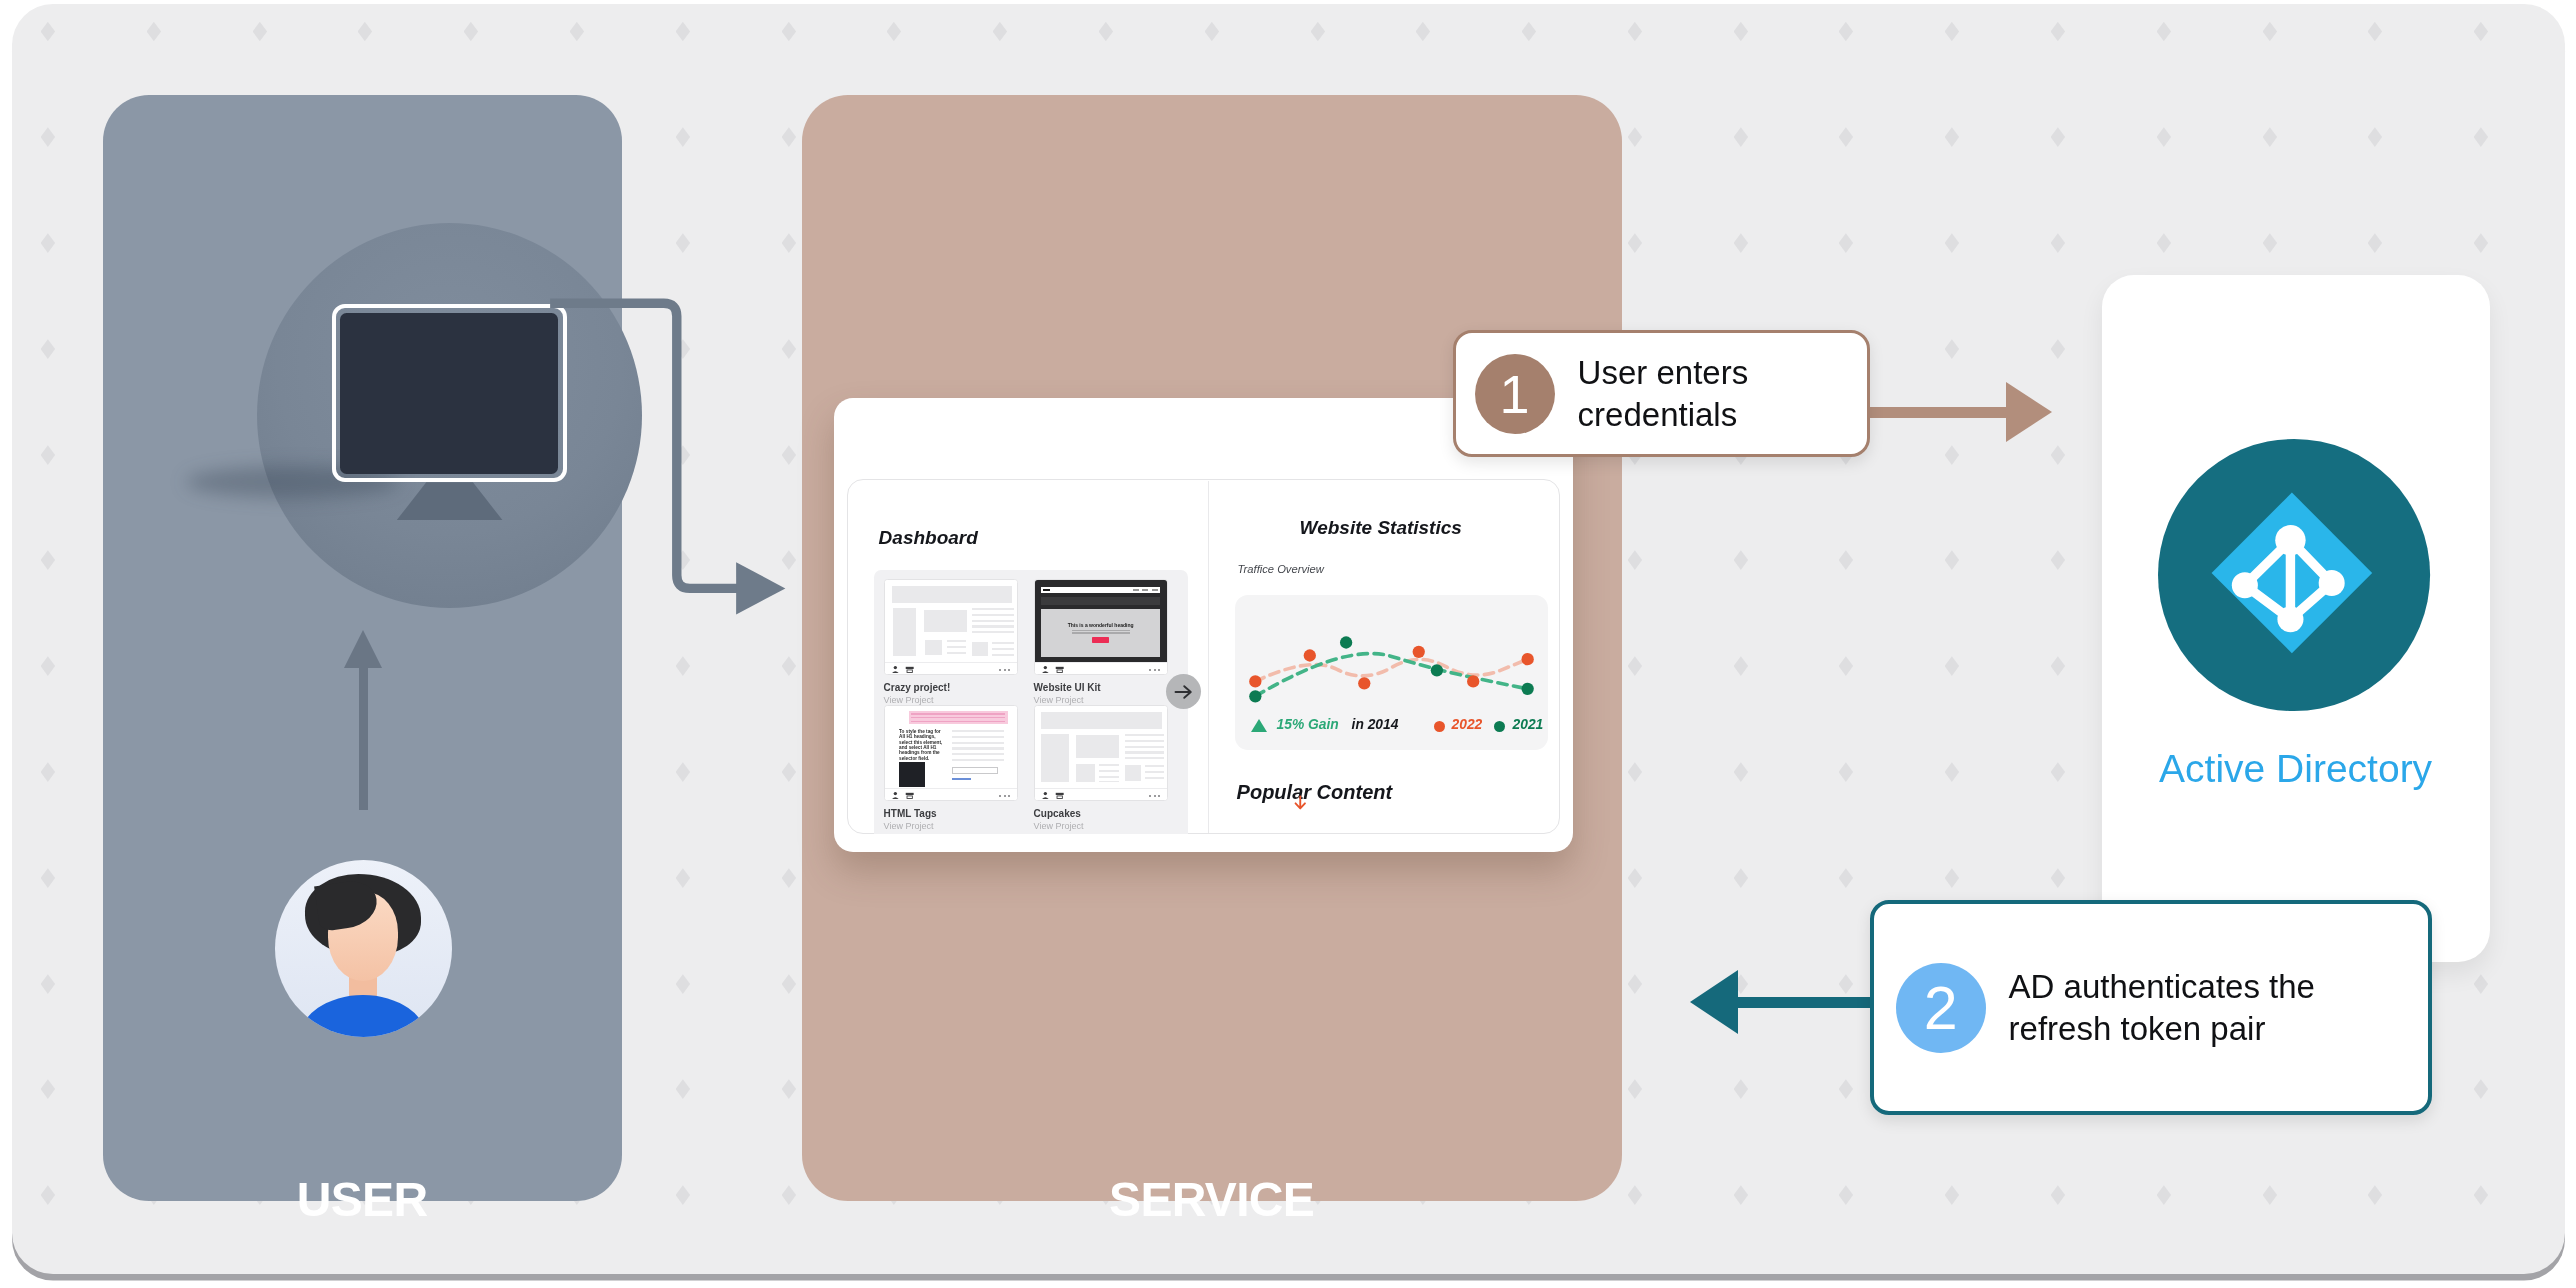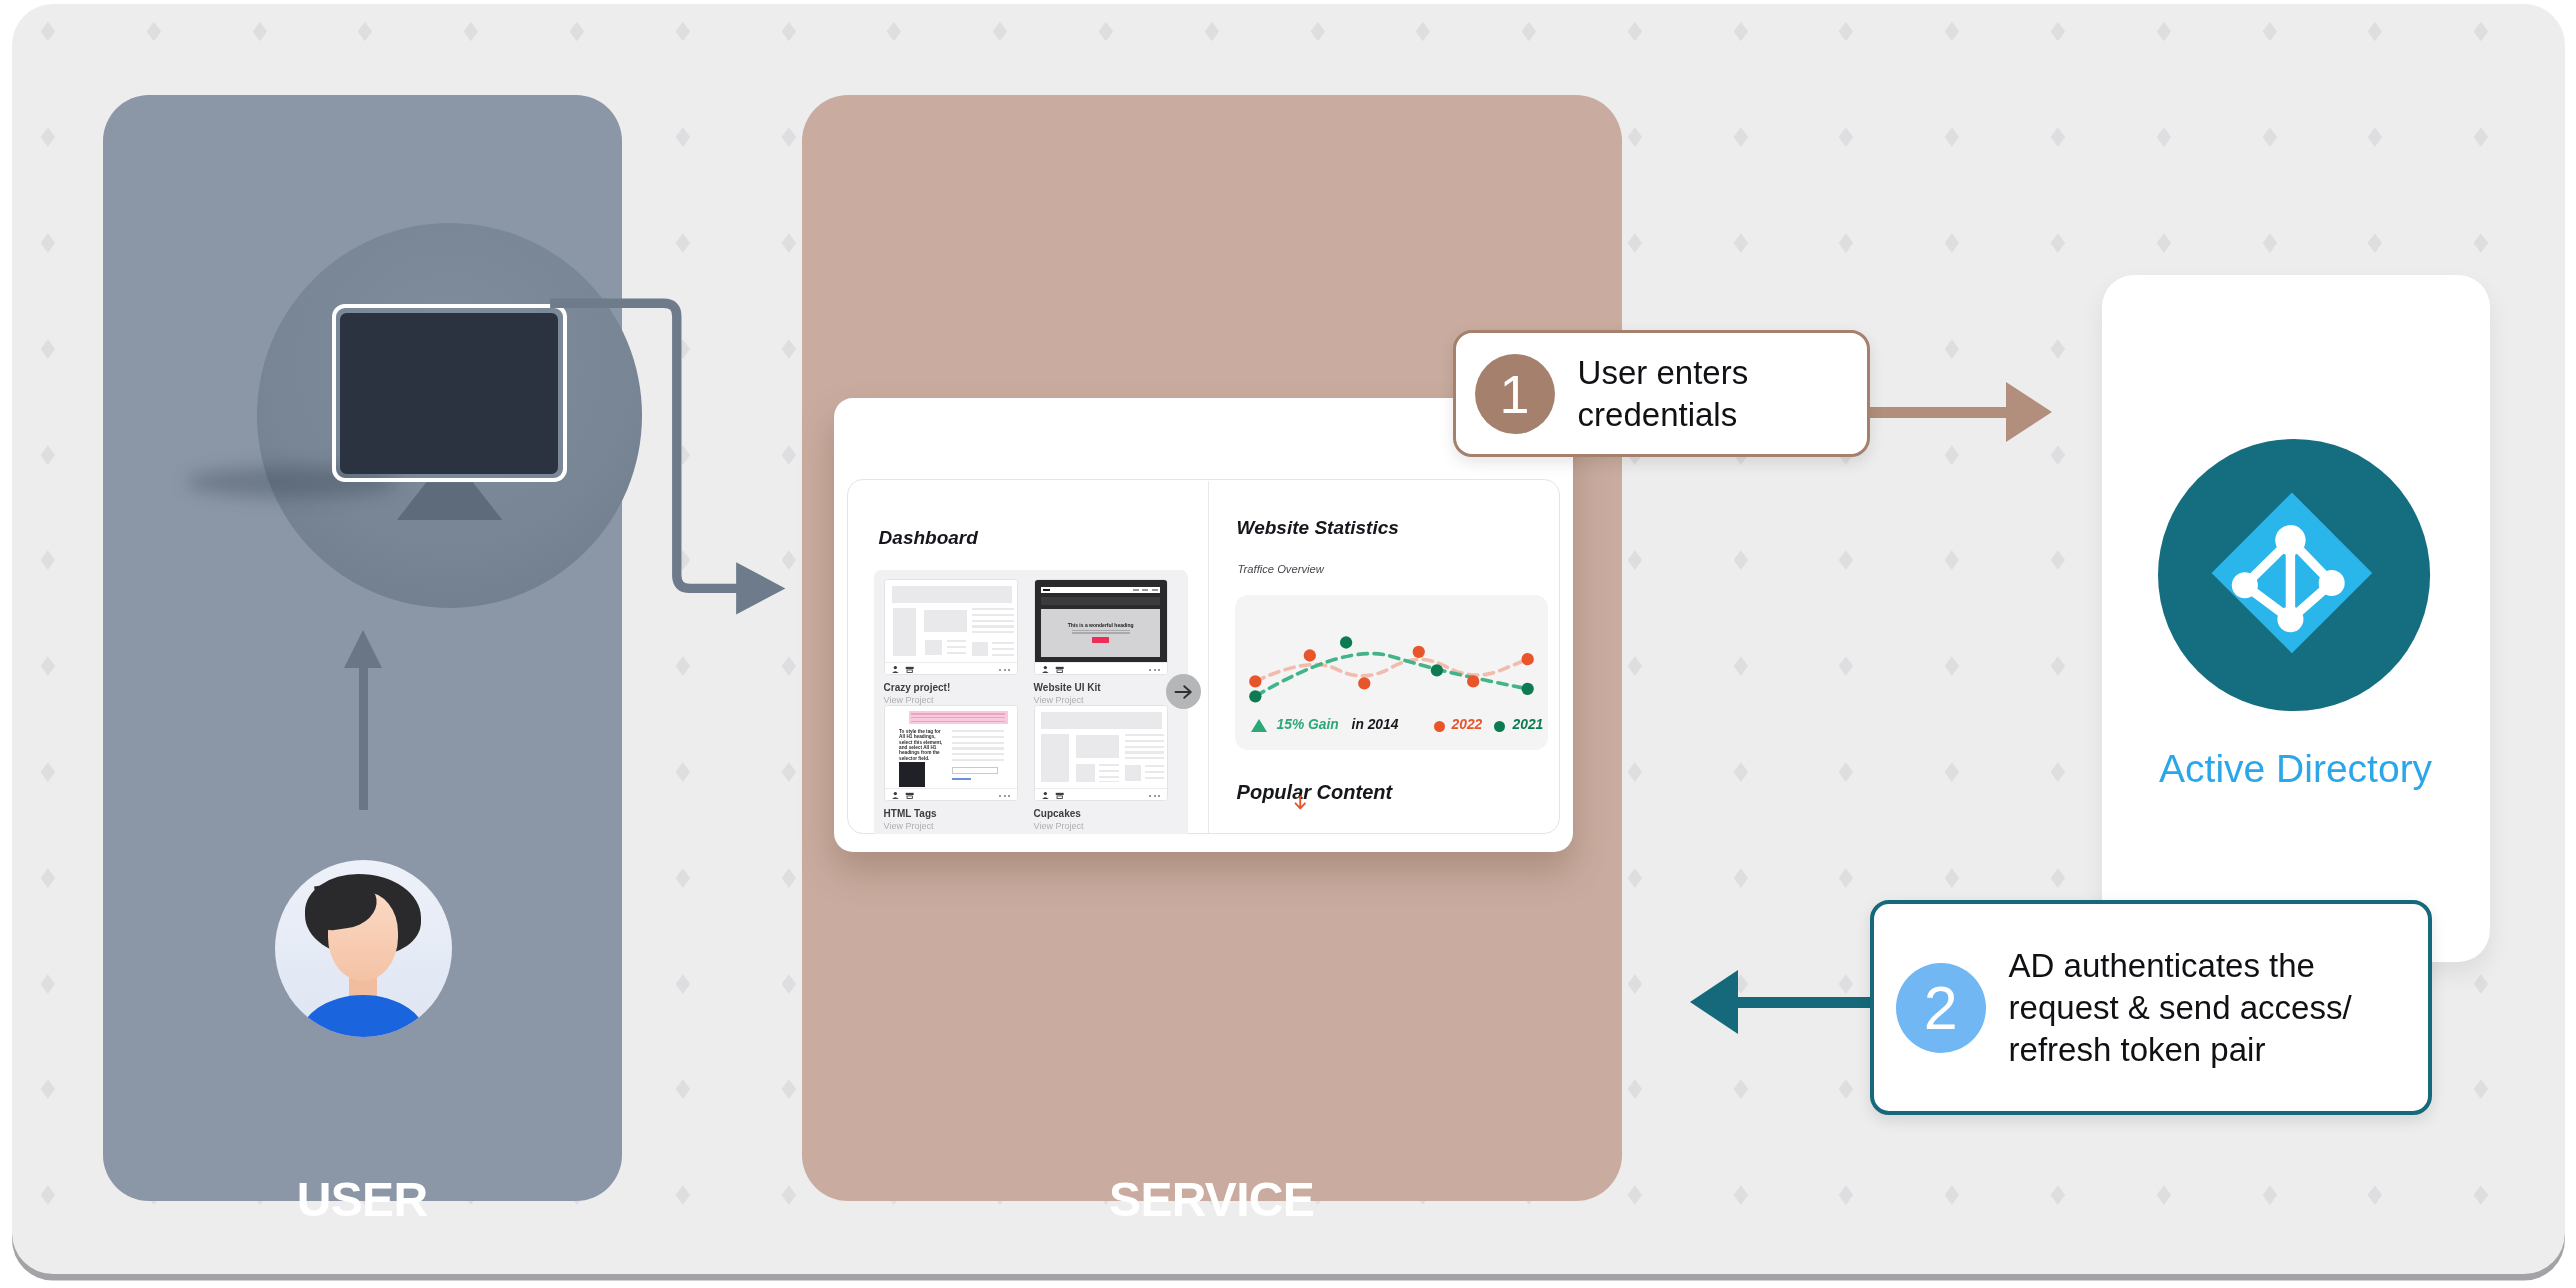--- a/index.html
+++ b/index.html
@@ -96,21 +96,21 @@
   .c3-pink { position:absolute; left:24px; top:5px; width:99px; height:12.3px; background:#F8CADD; }
   .c3-pink i { display:block; margin:2.2px 2.9px 0; height:1.4px; background:#EFA3C4; }
   .c3-text { position:absolute; left:14.5px; top:22.5px; width:45px; font-size:4.7px; line-height:5.4px;
      font-weight:700; color:#2A2A2A; }
   .c3-code { position:absolute; left:14.5px; top:56px; width:26px; height:25px; background:#1F2126; }
   .c3-rlines { left:67px; top:24px; width:52px; height:32px; }
   .c3-box { position:absolute; left:67px; top:61px; width:46px; height:6.5px; border:0.7px solid #C9C9CB; }
   .c3-blue { position:absolute; left:67px; top:72px; width:19px; height:1.8px; background:#6B8FD8; }
 
   
-  #ws-title { position:absolute; left:1225px; top:513px; font-size:19px; font-style:italic; font-weight:600;
+  #ws-title { position:absolute; left:1288px; top:513px; font-size:19px; font-style:italic; font-weight:600;
     color:#15171C; z-index:6; }
   #ws-sub { position:absolute; left:1226px; top:559px; font-size:11.2px; font-style:italic; font-weight:500;
     color:#43464C; z-index:6; }
   #chart-box { position:absolute; left:1223px; top:591px; width:313px; height:155px; background:#F4F4F5;
     border-radius:13px; z-index:6; }
   #legend { position:absolute; left:1223px; top:711px; width:313px; height:22px; z-index:7; }
   .tri { position:absolute; left:16px; top:3.6px; width:0; height:0;
     border-left:8px solid transparent; border-right:8px solid transparent; border-bottom:13.8px solid #2BA877; }
   .lg { position:absolute; font-size:13.8px; font-style:italic; font-weight:600; }
   #lg-gain { left:42px; top:1.4px; color:#2BA877; }
@@ -693,18 +693,17 @@
       <div>credentials</div>
     </div>
   </div>
 
   <div id="arrow2-shaft"></div>
   <div id="arrow2-head"></div>
   <div id="callout2" class="callout">
     <div id="badge2" class="badge">2</div>
     <div class="ctext">
       <div>AD authenticates the</div>
-      <div>request &amp; send access/</div>
       <div>refresh token pair</div>
     </div>
   </div>
 </div>
 
 
 </body></html>

